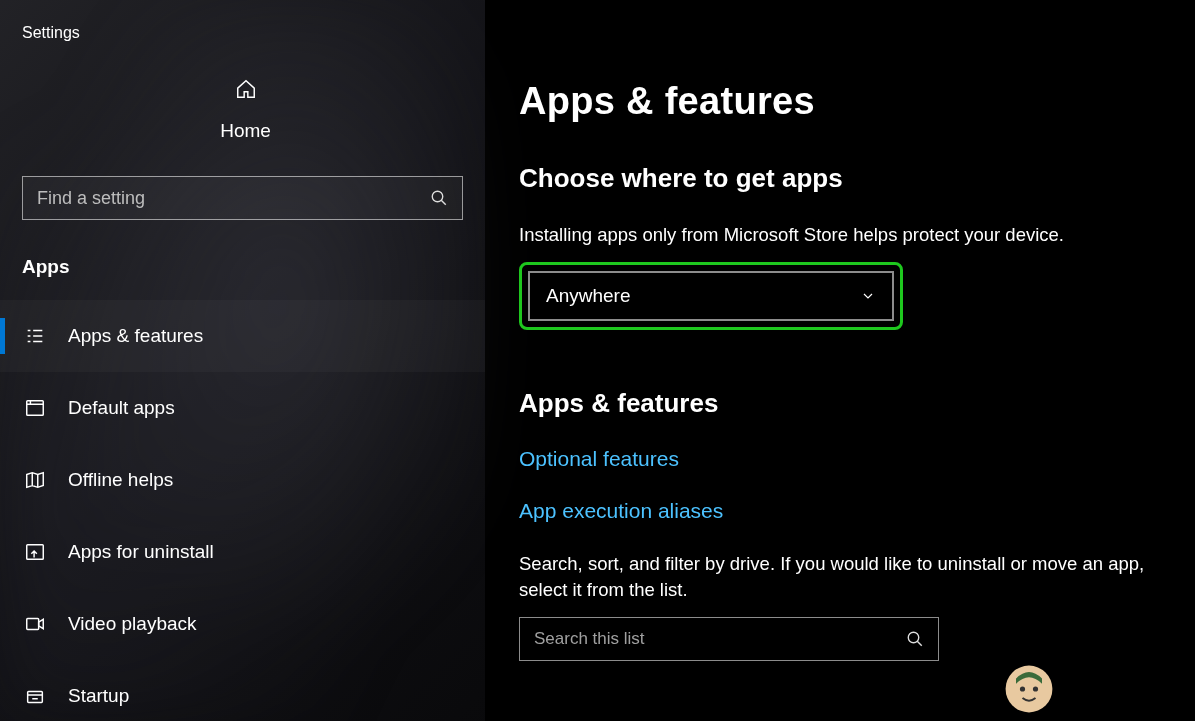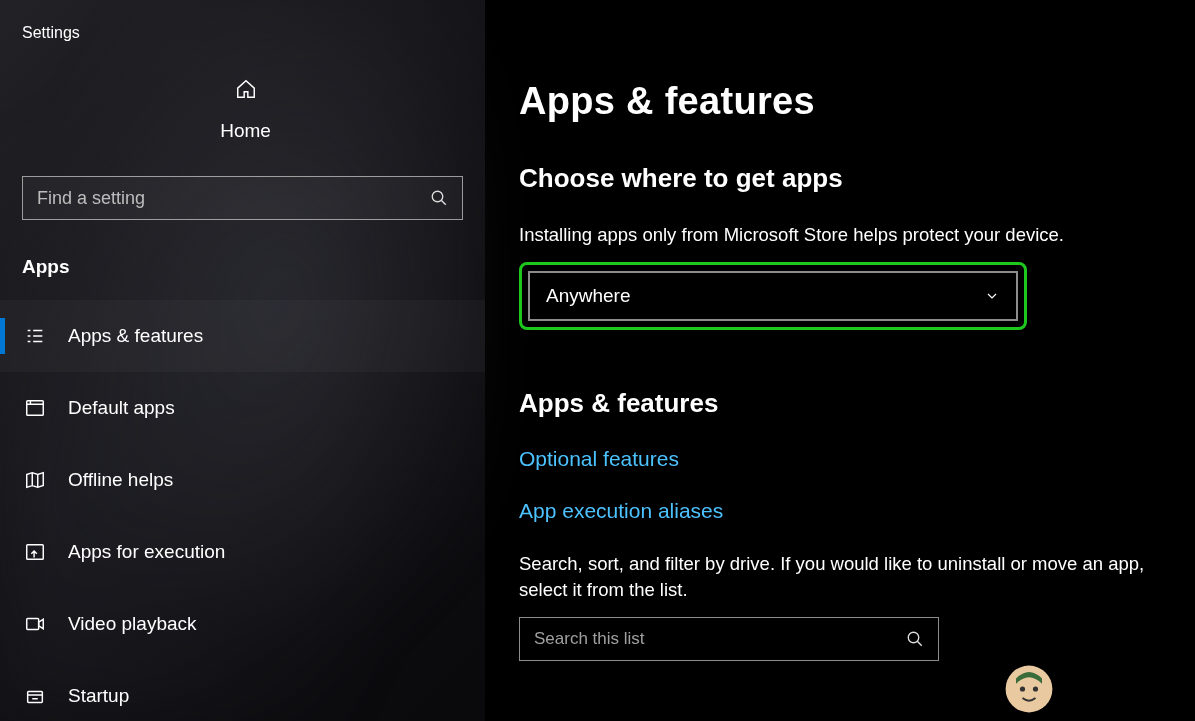--- a/index.html
+++ b/index.html
@@ -105,21 +105,21 @@
     .desc {
       font-size: 18.5px;
       color: #fff;
       margin-bottom: 14px;
       line-height: 1.4;
     }
     .select-wrap {
       border: 3px solid #1ec81e;
       border-radius: 8px;
       padding: 6px;
-      width: 508px;
+      width: 384px;
       margin-bottom: 58px;
     }
     .select {
       border: 2px solid #8c8c8c;
       background: #000;
       height: 50px;
       display: flex;
       align-items: center;
       justify-content: space-between;
       padding: 0 16px;
@@ -205,21 +205,21 @@
       <path d="M3 6l6-2 6 2 6-2v14l-6 2-6-2-6 2zM9 4v14M15 6v14"></path>
     </svg>
     <span class="label">Offline helps</span>
   </div>
 
   <div class="nav-item">
     <svg class="icon-svg" viewBox="0 0 24 24">
       <rect x="3" y="4" width="18" height="16" rx="1"></rect>
         <path d="M8 14l3-3 3 3M11 11v7"></path>
     </svg>
-    <span class="label">Apps for execution</span>
+    <span class="label">Apps for uninstall</span>
   </div>
 
   <div class="nav-item">
     <svg class="icon-svg" viewBox="0 0 24 24">
       <rect x="3" y="6" width="13" height="12" rx="1"></rect>
         <path d="M16 10l5-3v10l-5-3z"></path>
     </svg>
     <span class="label">Video playback</span>
   </div>
 

